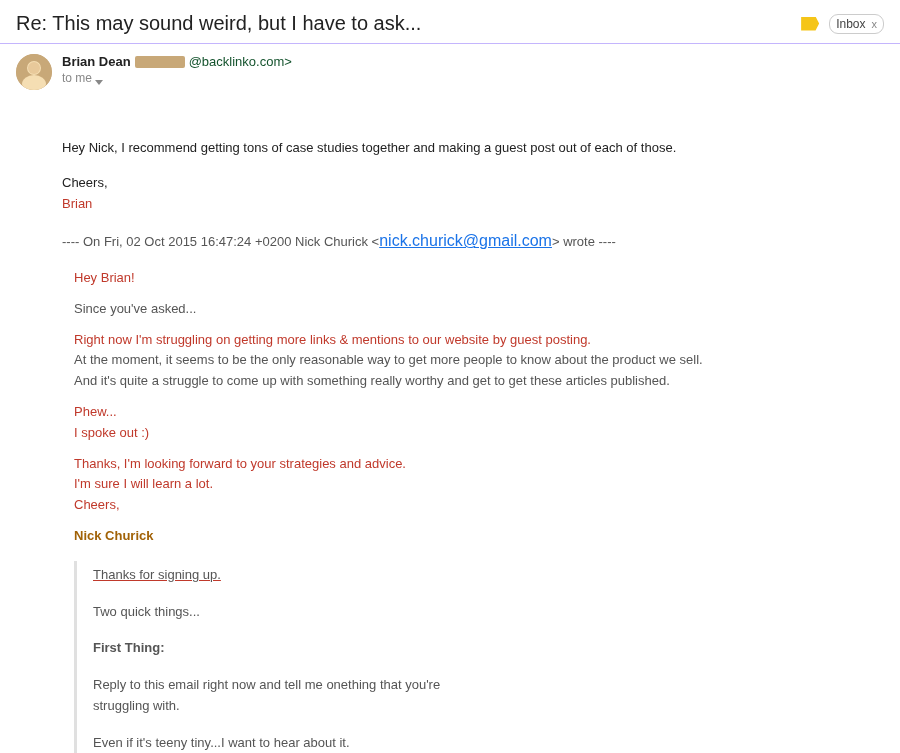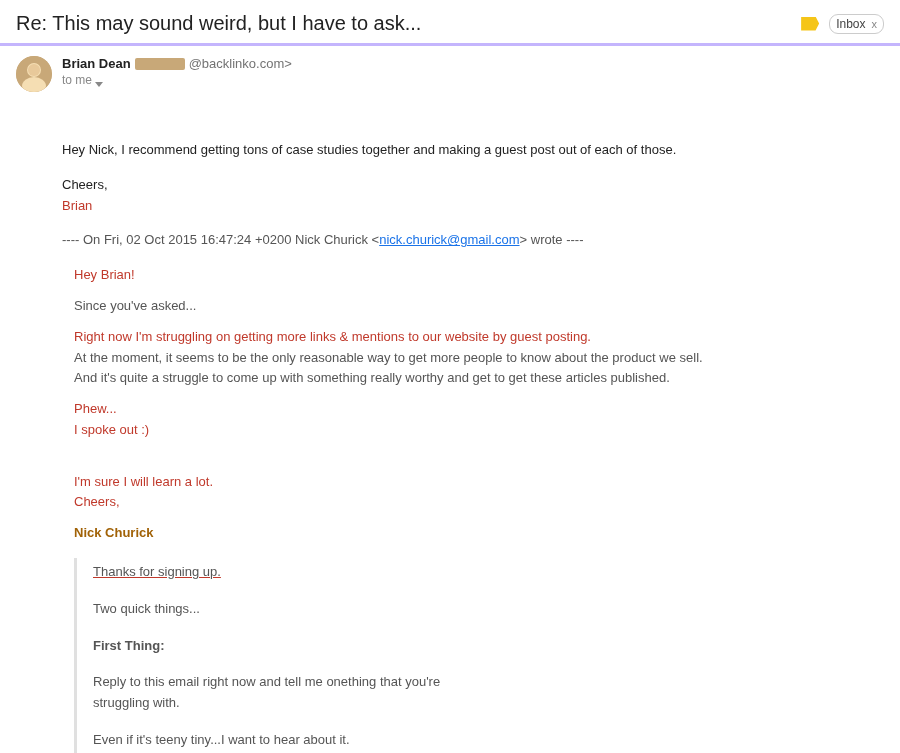--- a/index.html
+++ b/index.html
@@ -9,21 +9,21 @@
       color: #222;
       background: #fff;
       width: 900px;
       min-height: 753px;
     }
 
     .email-header-bar {
       display: flex;
       align-items: center;
       padding: 12px 16px 8px 16px;
-      border-bottom: 3px solid #c4b5fd;
+      border-bottom: 1px solid #c4b5fd;
       gap: 10px;
     }
 
     .email-subject {
       font-size: 20px;
       color: #222;
       font-weight: normal;
       flex: 1;
     }
 
@@ -94,21 +94,21 @@
       background: #c8a878;
       color: #c8a878;
       font-size: 12px;
       height: 12px;
       width: 50px;
       display: inline-block;
       border-radius: 2px;
     }
 
     .sender-email-domain {
-      color: #737373;
+      color: #14532d;
       font-size: 13px;
     }
 
     .to-me {
       color: #888;
       font-size: 12px;
       display: flex;
       align-items: flex-end;
       gap: 3px;
       margin-top: 2px;
@@ -171,21 +171,21 @@
 
     .nick-name {
       color: #a16207;
       margin-bottom: 14px;
       font-weight: bold;
     }
 
     .nested-quote-header {
       color: #555;
       margin: 10px 0 6px 0;
-      font-size: 13px;
+      font-size: 16px;
     }
 
     .nested-quote-header .brian-link {
       color: #c0392b;
     }
 
     .nested-quote-header .email-link {
       color: #1a73e8;
       text-decoration: underline;
     }
@@ -277,21 +277,21 @@
         <span>At the moment, it seems to be the only reasonable way to get more people to know about the product we sell.</span><br>
         <span>And it's quite a struggle to come up with something really worthy and get to get these articles published.</span>
       </div>
 
       <div class="quoted-para">
         <span class="quoted-red">Phew...</span><br>
         <span class="quoted-red">I spoke out :)</span>
       </div>
 
       <div class="quoted-para">
-        <br>
+        <span class="quoted-red">Thanks, I'm looking forward to your strategies and advice.</span><br>
         <span class="quoted-red">I'm sure I will learn a lot.</span><br>
         <span class="quoted-red">Cheers,</span>
       </div>
 
       <div class="nick-name">Nick Churick</div>
 
 
       <div class="nested-quote">
         <div class="nested-quote-content nested-para">
           <span class="underlined-text">Thanks for signing up.</span>

